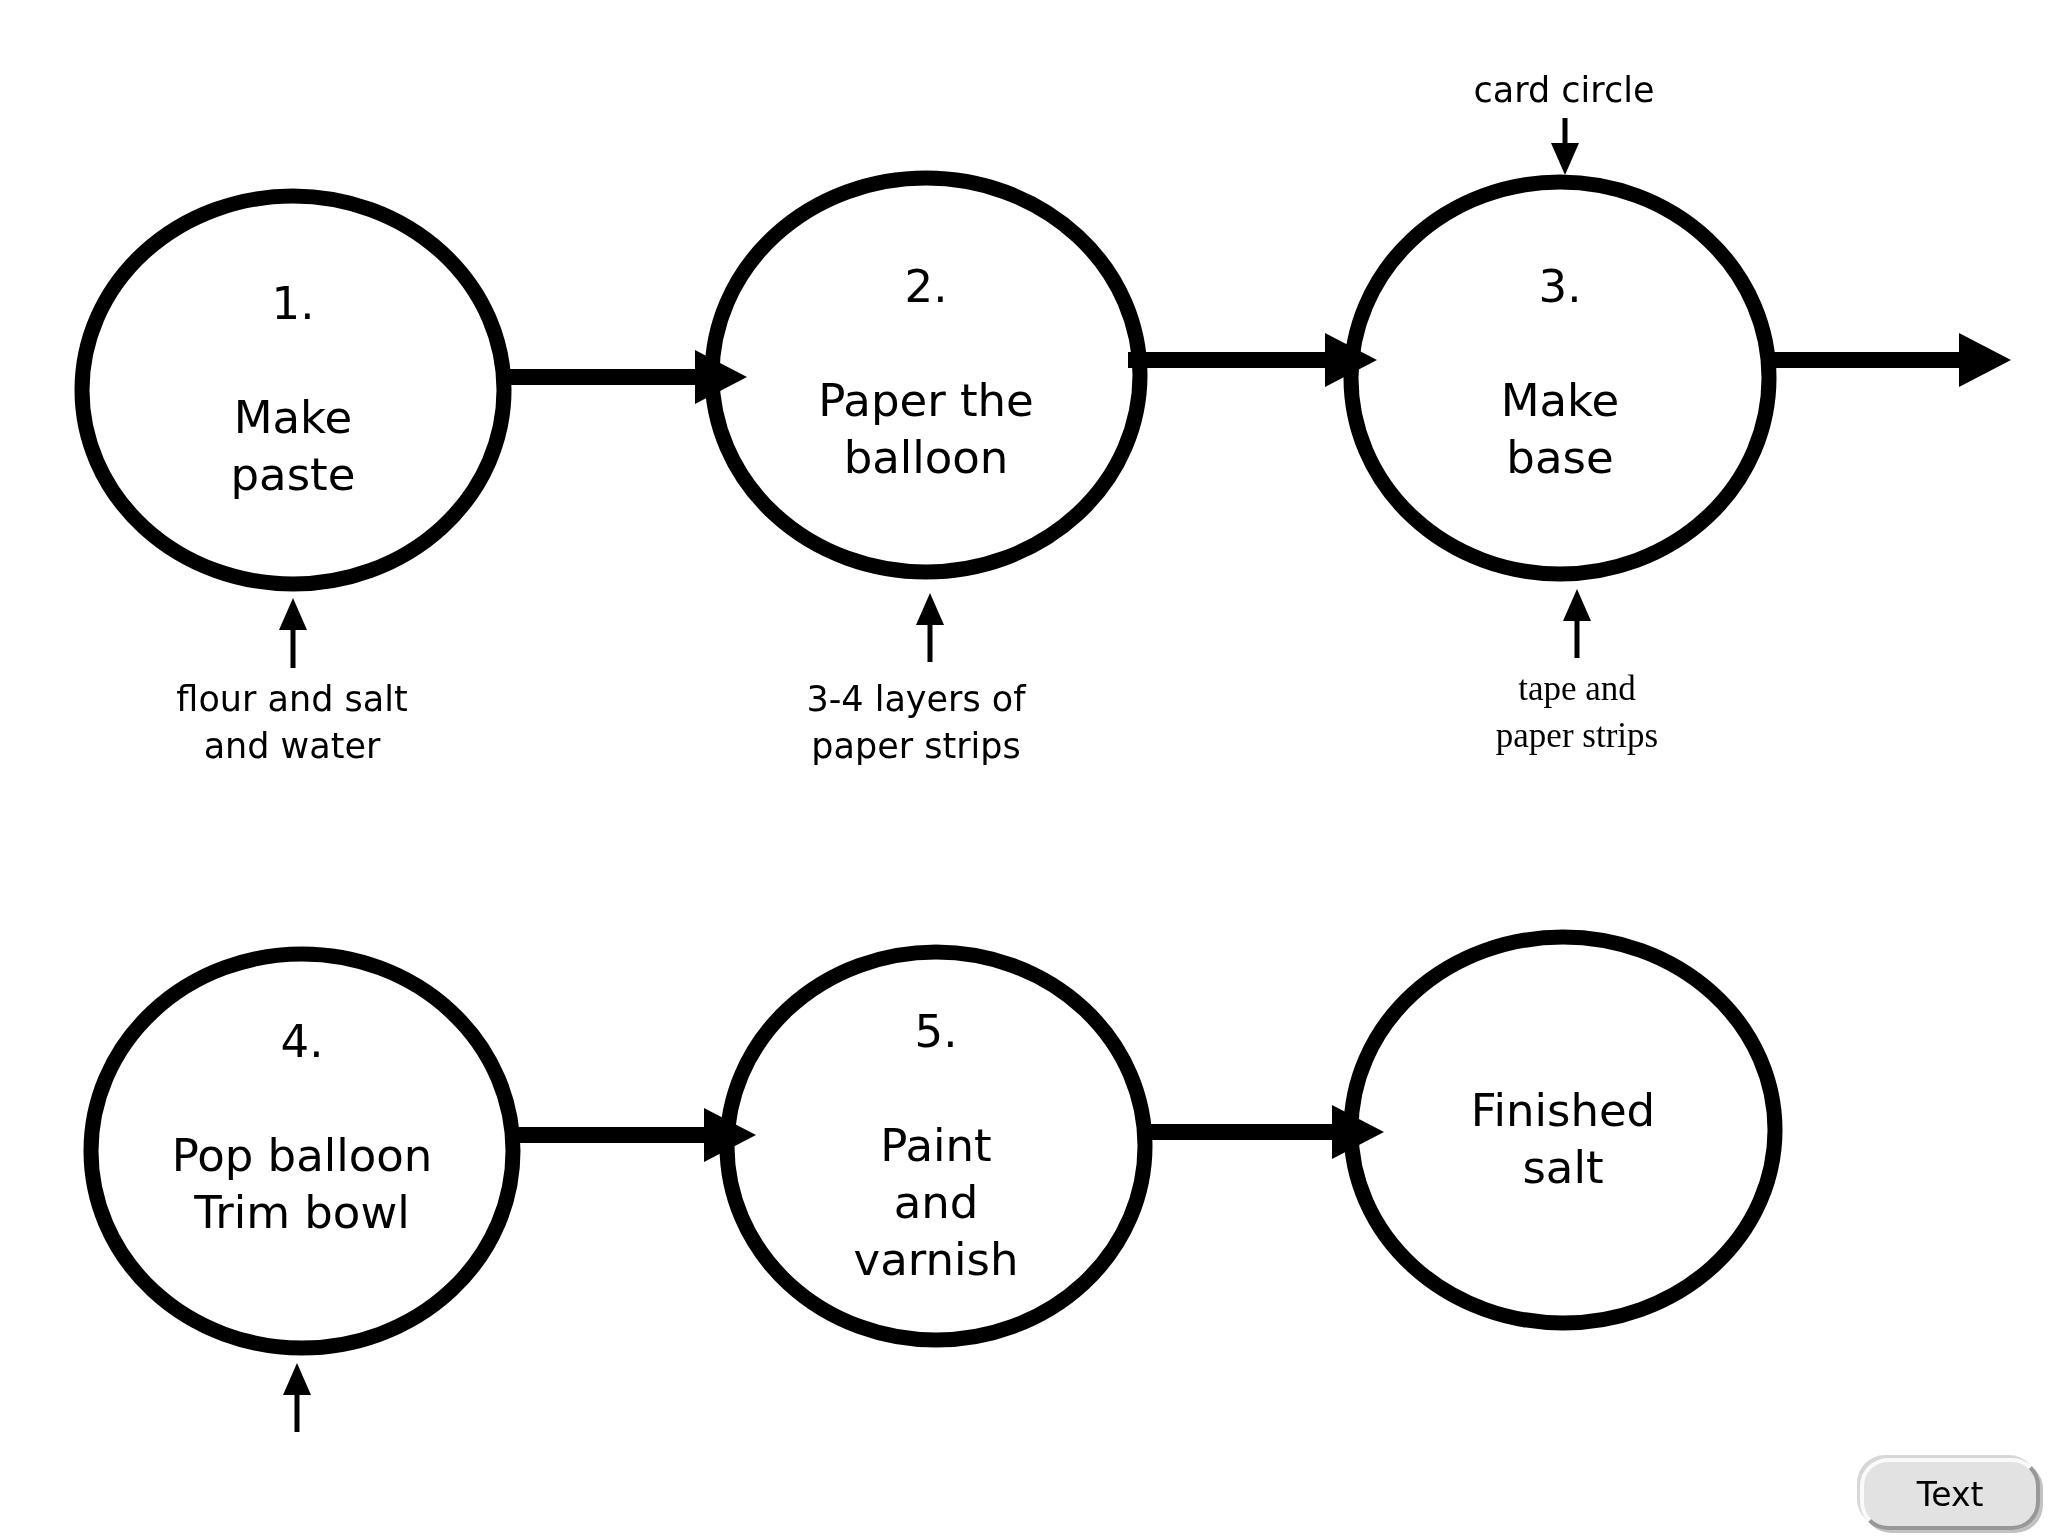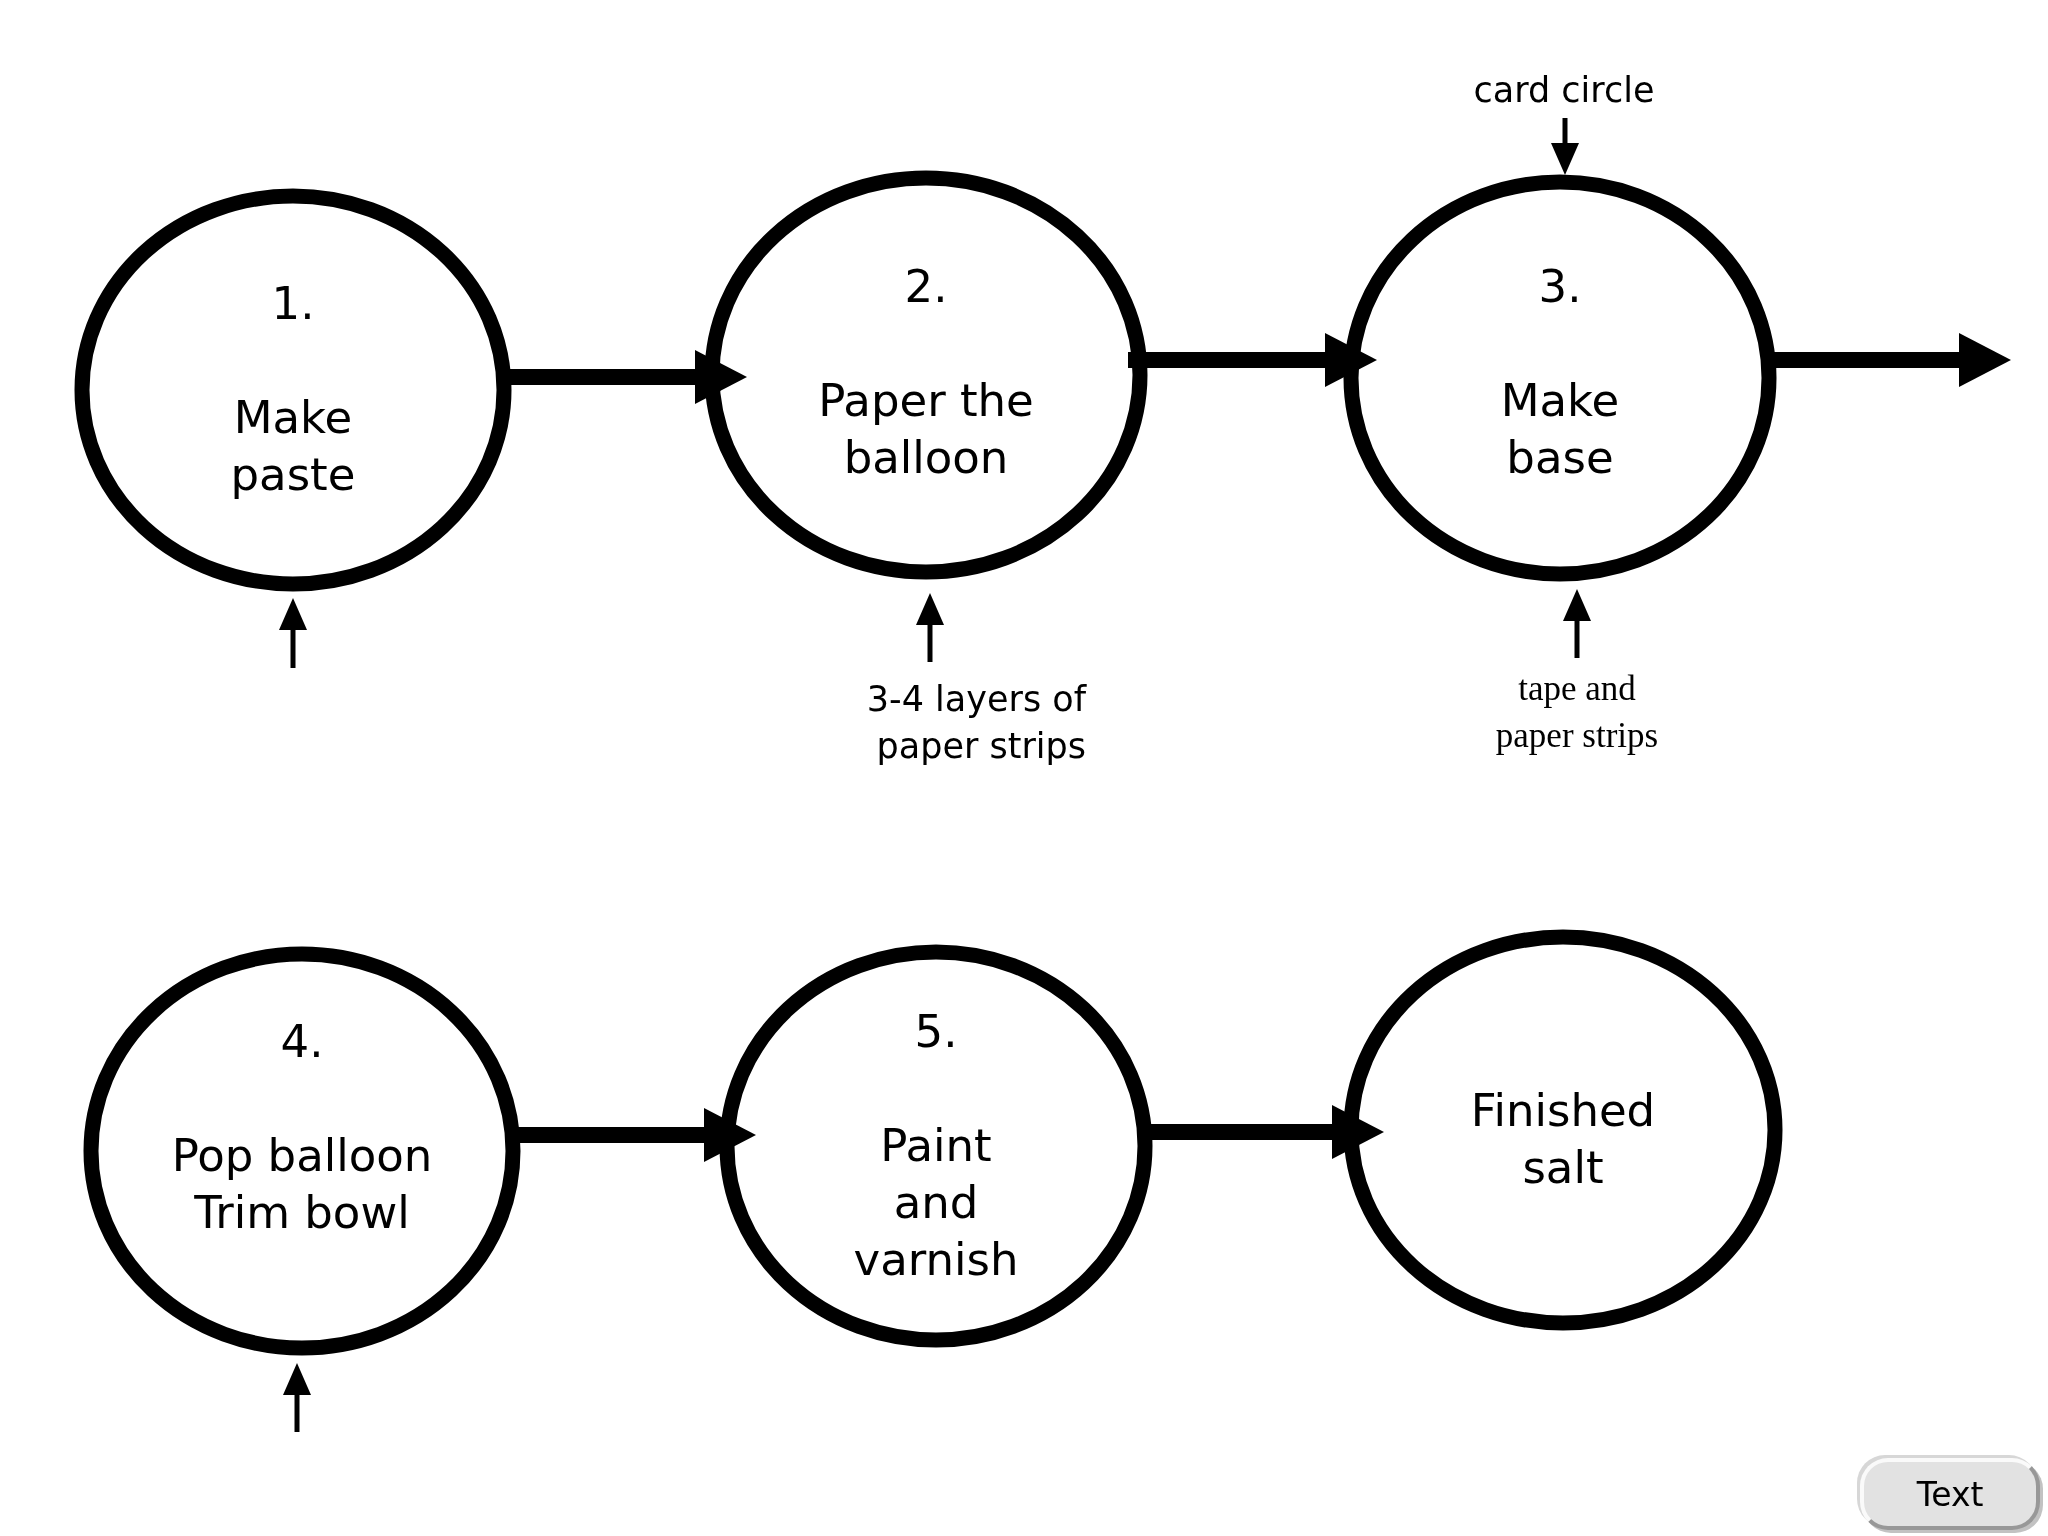--- a/index.html
+++ b/index.html
@@ -107,21 +107,23 @@
 Pop balloon
 Trim bowl</div>
   <div class="node-label" style="left:936px;  top:1145px;">5.
 
 Paint
 and
 varnish</div>
   <div class="node-label" style="left:1563px; top:1139px;">Finished
 salt</div>
 
-  <div class="note" style="left:876px;  top:723px;text-align:right;">3-4 layers of
+  <div class="note" style="left:292px;  top:723px;">flour and salt
+and water</div>
+  <div class="note" style="left:916px;  top:723px;">3-4 layers of
 paper strips</div>
   <div class="note" style="left:1564px; top:90px;">card circle</div>
   <div class="note" style="left:1577px; top:712px;font-family:Liberation Serif, serif;">tape and
 paper strips</div>
 
   <div class="text-button">
     <span>Text</span>
   </div>
 
 </div>

